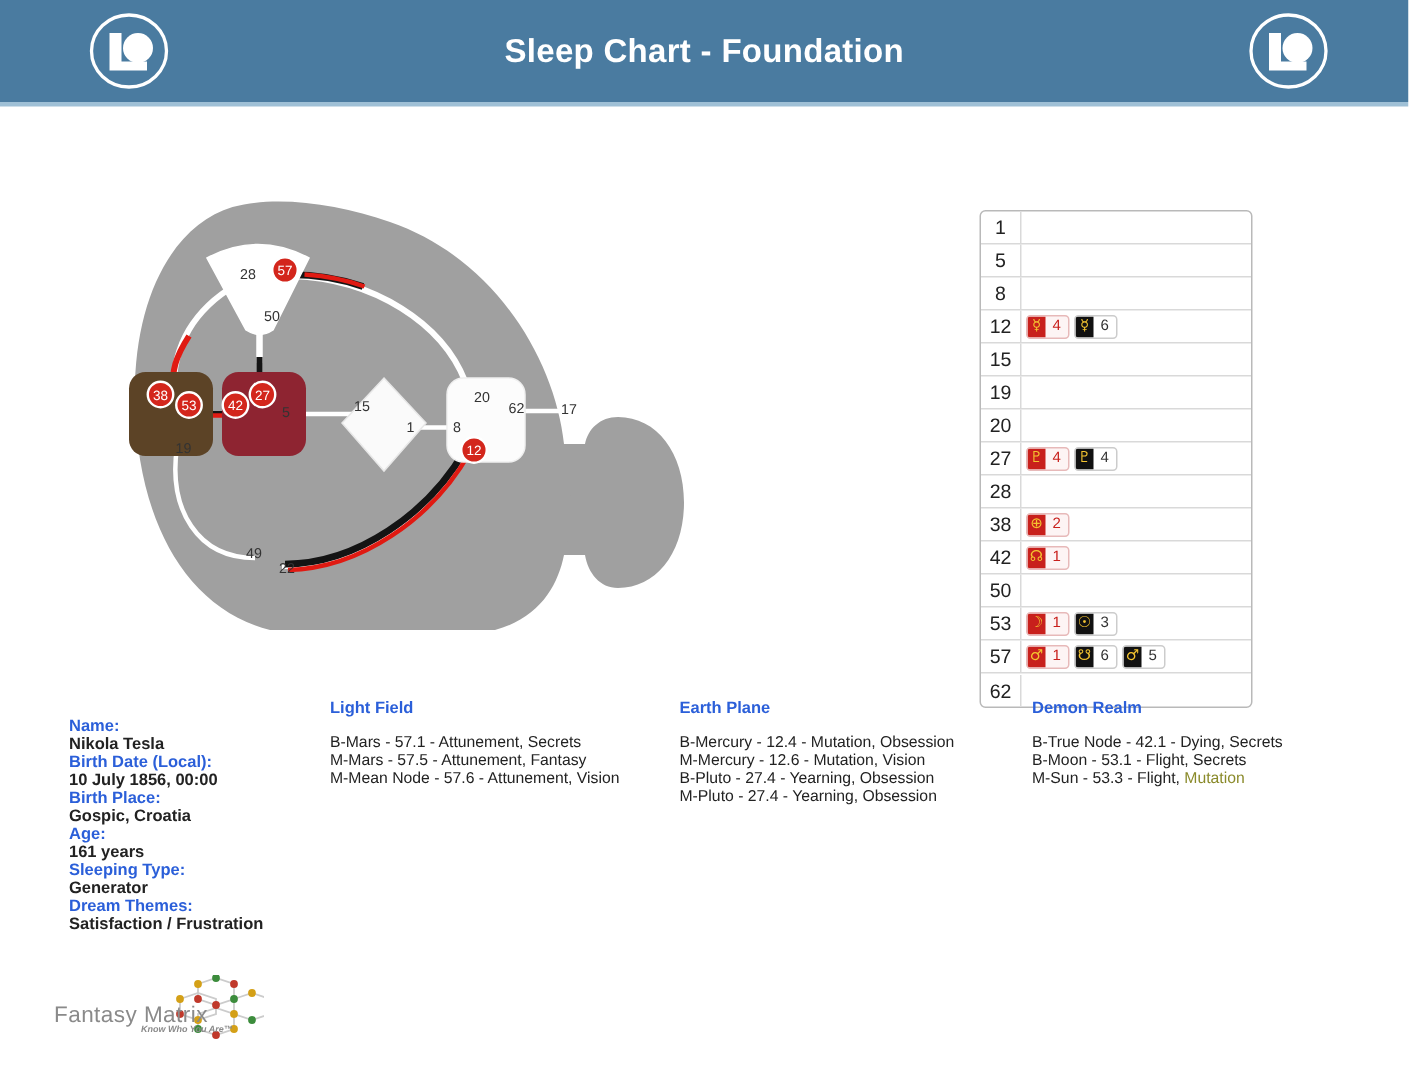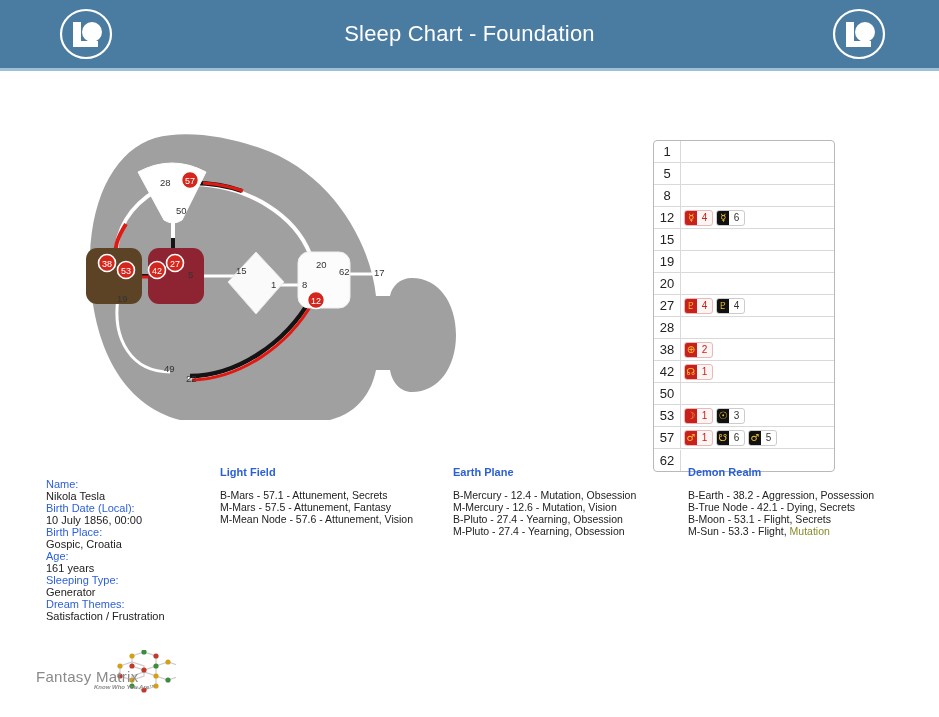--- a/index.html
+++ b/index.html
@@ -10,21 +10,21 @@
     overflow:hidden;
     position:relative;
   }
   
   #header{
     position:absolute;left:0;top:0;width:939px;height:68px;
     background:#4a7ba0;
     display:flex;align-items:center;justify-content:center;
   }
   #header-title{
-    color:#ffffff;font-size:22px;font-weight:normal;letter-spacing:.2px;
+    color:#ffffff;font-size:22px;font-weight:bold;letter-spacing:.2px;
   }
   .hdr-logo{
     position:absolute;top:8px;width:56px;height:52px;
   }
   .hdr-logo.left{left:58px;}
   .hdr-logo.right{right:52px;}
   #header-underline{
     position:absolute;left:0;top:68px;width:939px;height:3px;background:#9fc0d6;
   }
 
@@ -78,21 +78,21 @@
   .badge .ln{
     display:inline-flex;align-items:center;justify-content:center;
     min-width:11px;padding:0 2px;height:14px;
     font-size:10px;color:#333;background:transparent;
   }
   .badge.design .ln{color:#c8201c;}
 
   
   #info-panel{
     position:absolute;left:46px;top:478px;width:175px;
-    font-size:11px;line-height:12px;color:#222;
+    font-size:11px;line-height:12px;color:#222;font-weight:bold;
   }
   .info-label{color:#2b5fd9;}
   .info-value{color:#222;margin-bottom:0px;}
 
   .col{
     position:absolute;top:466px;font-size:10.5px;line-height:12px;color:#222;
   }
   .col-title{
     color:#2b5fd9;font-size:11px;font-weight:bold;margin-bottom:11px;
   }
@@ -393,21 +393,20 @@
       <div class="col-line">B-Mercury - 12.4 - Mutation, Obsession</div>
       <div class="col-line">M-Mercury - 12.6 - Mutation, Vision</div>
       <div class="col-line">B-Pluto - 27.4 - Yearning, Obsession</div>
       <div class="col-line">M-Pluto - 27.4 - Yearning, Obsession</div>
     </div>
 </div>
 
 <div class="col" id="col-demon">
   <div class="col-title">Demon Realm</div>
   <div id="demon-lines">
-      <div class="col-line"><span>B-Earth - 38.2 - Aggression, Possession</span></div>
       <div class="col-line"><span>B-True Node - 42.1 - Dying, Secrets</span></div>
       <div class="col-line"><span>B-Moon - 53.1 - Flight, Secrets</span></div>
       <div class="col-line"><span>M-Sun - 53.3 - Flight, </span><span class="kw-olive">Mutation</span></div>
     </div>
 </div>
 
 <div id="footer-logo">
   <svg width="140" height="48" viewBox="0 0 140 48" style="position:absolute;left:0;top:0;">
     <g stroke="#cccccc" stroke-width="1.2" fill="none">
       <path d="M96 6 L108 2 L120 6 L120 16 L108 20 L96 16 Z"></path>

